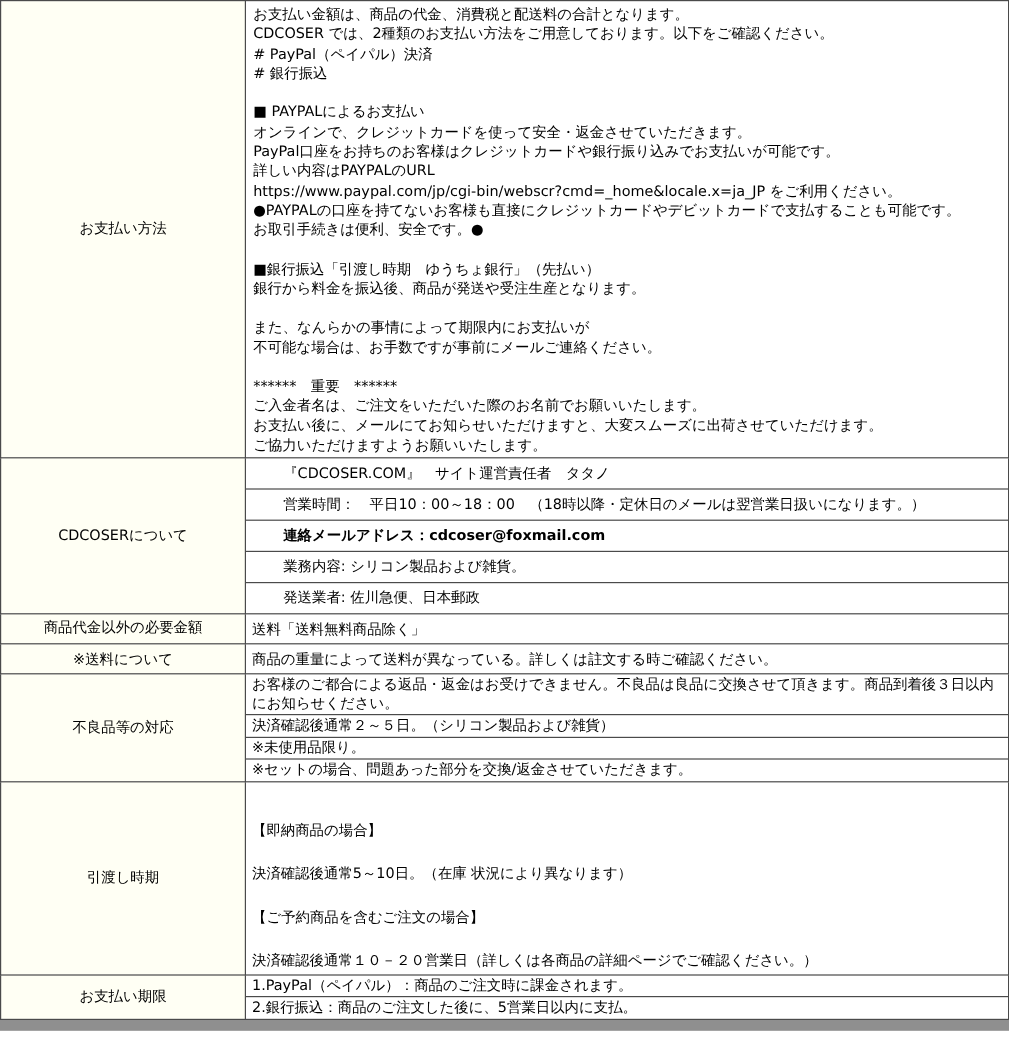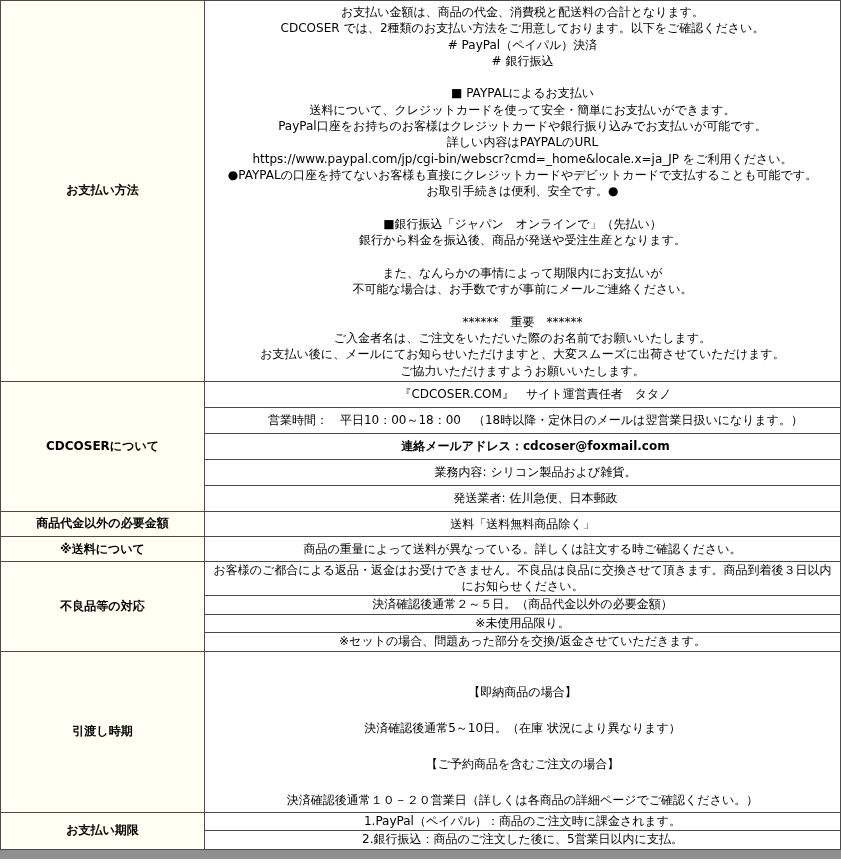--- a/index.html
+++ b/index.html
@@ -16,32 +16,32 @@
   }
   table.info-table {
     border-collapse: collapse;
     width: 841px;
     table-layout: fixed;
   }
   th.header-cell {
     width: 197px;
     background: var(--header-bg, #fffff4);
     border: 1px solid var(--border-color, #4a4a4a);
-    font-weight: bold;
+    font-weight: normal;
     font-size: 12px;
     text-align: center;
     vertical-align: middle;
     padding: 2px 3px;
   }
   td.content-cell {
     border: 1px solid var(--border-color, #4a4a4a);
     vertical-align: top;
     padding: 0;
   }
-  .block { padding: 2px 5px; text-align: center; }
+  .block { padding: 2px 5px; }
   .block-sep { border-top: 1px solid var(--border-color, #4a4a4a); }
   .bold { font-weight: bold; }
   .line { line-height: 16.3px; white-space: pre-wrap; word-break: break-all; }
   .line.blank { }
 
   
   .row-0 .block { padding: 3px 6px 2px 6px; }
   .row-1 .block { padding: 4px 5px; }
   .row-1 .line  { line-height: 17px; margin-left: 26px; }
   .row-2 .block, .row-3 .block { padding: 4px 5px; }
@@ -68,28 +68,28 @@
         <tr class="row row-0">
           <th class="header-cell">お支払い方法</th>
           <td class="content-cell">
             <div class="block">
               <div class="line">お支払い金額は、商品の代金、消費税と配送料の合計となります。</div>
               <div class="line">CDCOSER では、2種類のお支払い方法をご用意しております。以下をご確認ください。</div>
               <div class="line"># PayPal（ペイパル）決済</div>
               <div class="line"># 銀行振込</div>
               <div class="line blank">&nbsp;</div>
               <div class="line">■ PAYPALによるお支払い</div>
-              <div class="line">送料について、クレジットカードを使って安全・簡単にお支払いができます。</div>
+              <div class="line">オンラインで、クレジットカードを使って安全・返金させていただきます。</div>
               <div class="line">PayPal口座をお持ちのお客様はクレジットカードや銀行振り込みでお支払いが可能です。</div>
               <div class="line">詳しい内容はPAYPALのURL</div>
               <div class="line">https://www.paypal.com/jp/cgi-bin/webscr?cmd=_home&amp;locale.x=ja_JP をご利用ください。</div>
               <div class="line">●PAYPALの口座を持てないお客様も直接にクレジットカードやデビットカードで支払することも可能です。</div>
               <div class="line">お取引手続きは便利、安全です。●</div>
               <div class="line blank">&nbsp;</div>
-              <div class="line">■銀行振込「ジャパン　オンラインで」（先払い）</div>
+              <div class="line">■銀行振込「引渡し時期　ゆうちょ銀行」（先払い）</div>
               <div class="line">銀行から料金を振込後、商品が発送や受注生産となります。</div>
               <div class="line blank">&nbsp;</div>
               <div class="line">また、なんらかの事情によって期限内にお支払いが</div>
               <div class="line">不可能な場合は、お手数ですが事前にメールご連絡ください。</div>
               <div class="line blank">&nbsp;</div>
               <div class="line">******　重要　******</div>
               <div class="line">ご入金者名は、ご注文をいただいた際のお名前でお願いいたします。</div>
               <div class="line">お支払い後に、メールにてお知らせいただけますと、大変スムーズに出荷させていただけます。</div>
               <div class="line">ご協力いただけますようお願いいたします。</div>
             </div>
@@ -131,21 +131,21 @@
             </div>
           </td>
         </tr>
         <tr class="row row-4">
           <th class="header-cell">不良品等の対応</th>
           <td class="content-cell">
             <div class="block">
               <div class="line">お客様のご都合による返品・返金はお受けできません。不良品は良品に交換させて頂きます。商品到着後３日以内にお知らせください。</div>
             </div>
             <div class="block block-sep">
-              <div class="line">決済確認後通常２～５日。（商品代金以外の必要金額）</div>
+              <div class="line">決済確認後通常２～５日。（シリコン製品および雑貨）</div>
             </div>
             <div class="block block-sep">
               <div class="line">※未使用品限り。</div>
             </div>
             <div class="block block-sep">
               <div class="line">※セットの場合、問題あった部分を交換/返金させていただきます。</div>
             </div>
           </td>
         </tr>
         <tr class="row row-5">

